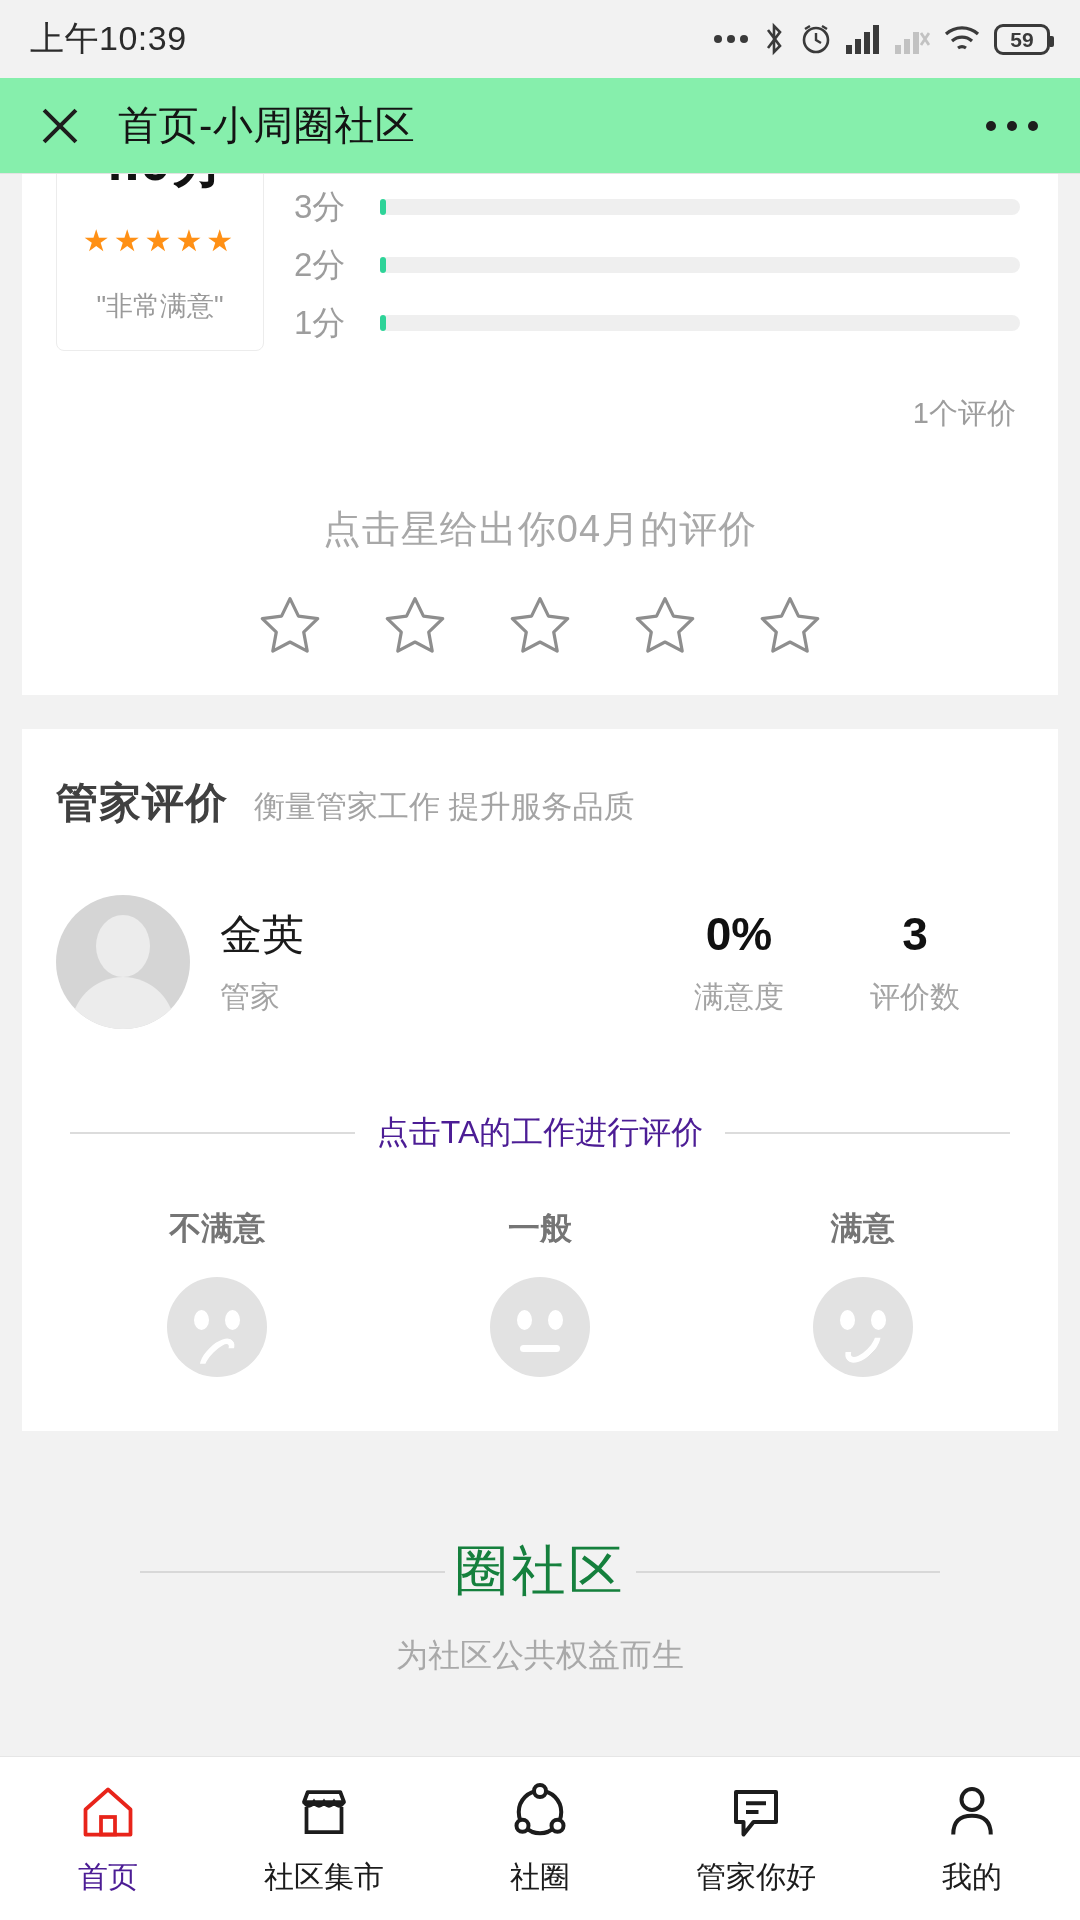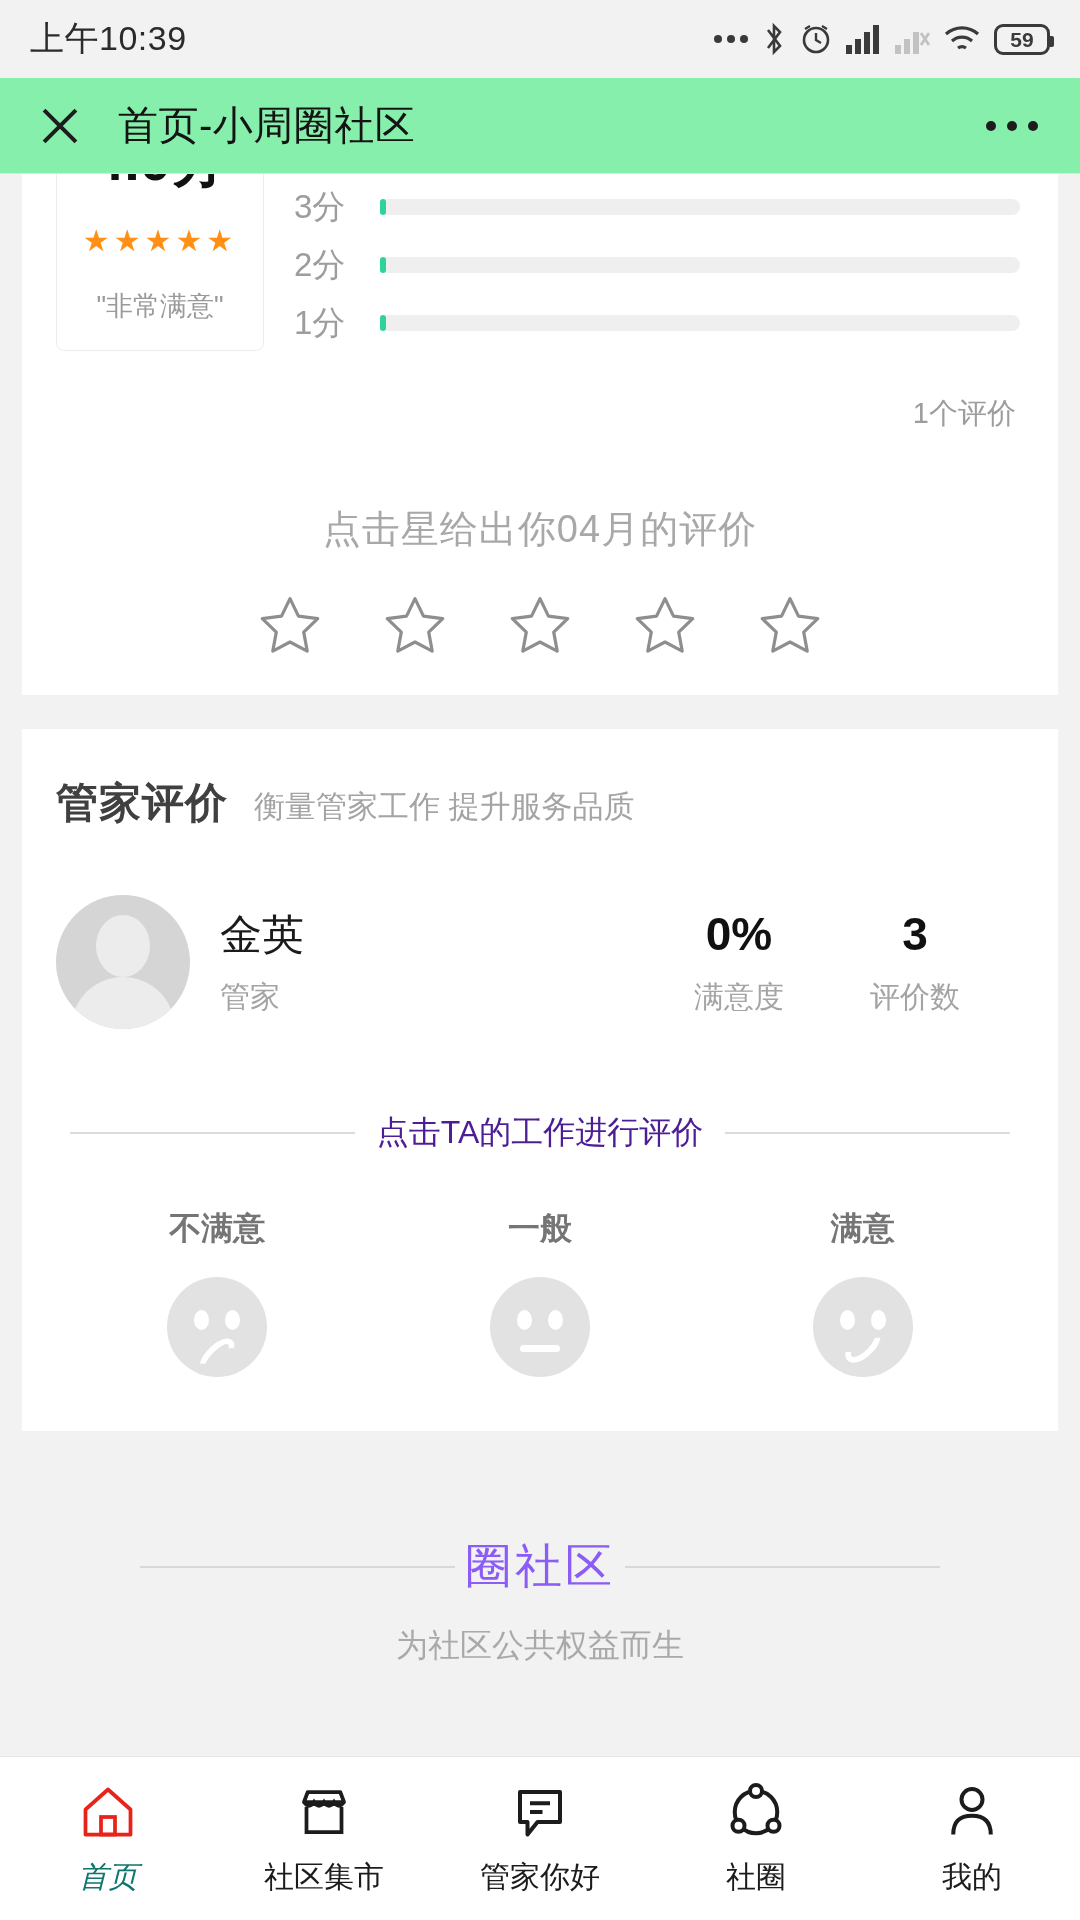--- a/index.html
+++ b/index.html
@@ -110,32 +110,32 @@
   .face-circle .eye{ position:absolute;width:15px;height:20px;border-radius:50%;background:#fff;top:33px; }
   .face-circle .eye.l{ left:27px; } .face-circle .eye.r{ right:27px; }
   .face-circle .mouth-sad{ position:absolute;left:28px;top:68px;width:44px;height:22px;border:6px solid #fff;border-radius:50%;border-color:transparent transparent #fff #fff;transform:rotate(135deg); }
   .face-circle .mouth-flat{ position:absolute;left:30px;top:68px;width:40px;height:7px;background:#fff;border-radius:4px; }
   .face-circle .mouth-smile{ position:absolute;left:28px;top:56px;width:44px;height:24px;border:6px solid #fff;border-radius:50%;border-color:transparent transparent #fff #fff;transform:rotate(-45deg); }
 
   
   .brand{ margin-top:104px; text-align:center; }
   .brand-line{ display:flex; align-items:center; justify-content:center; padding:0 140px; }
   .brand-line .ln{ flex:1; height:2px; background:#d8d8d8; }
-  .brand-name{ font-size:47px; color:#8b5cf6; letter-spacing:3px; padding:0 10px; }
+  .brand-name{ font-size:54px; color:#15803d; letter-spacing:3px; padding:0 10px; }
   .brand-sub{ font-size:32px; color:#a9a9a9; margin-top:26px; }
 
   
   .tabbar{
     position:absolute; left:0; bottom:0; width:1080px; height:164px; background:#fff;
     border-top:1px solid #e6e6e6; display:flex; align-items:center;
   }
   .tab{ flex:1; text-align:center; }
   .tab .ic{ height:66px; display:flex; align-items:center; justify-content:center; }
   .tab .lb{ font-size:30px; color:#1c1c1c; margin-top:12px; }
-  .tab.active .lb{ color:#0f766e;font-style:italic; }
+  .tab.active .lb{ color:#4c1d95; }
 </style>
 </head>
 <body>
 
 <div class="statusbar">
   <div class="time">上午10:39</div>
   <div class="icons">
     <span class="sb-dots">
         <i></i>
         <i></i>
@@ -321,39 +321,39 @@
           <path d="M4 8 L5.5 4 H18.5 L20 8 Z" fill="none" stroke="#1c1c1c" stroke-width="1.5" stroke-linejoin="round"></path>
           <path d="M4 8 q2 3 4 0 q2 3 4 0 q2 3 4 0 q2 3 4 0" fill="none" stroke="#1c1c1c" stroke-width="1.5"></path>
           <path d="M5 10 V20 H19 V10" fill="none" stroke="#1c1c1c" stroke-width="1.5"></path>
         </svg>
     </div>
     <div class="lb">社区集市</div>
   </div>
   <div class="tab">
     <div class="ic">
       <svg width="62" height="60" viewBox="0 0 24 24">
-          <path d="M4 4 H20 V16 H11 L7 21 V16 H4 Z" fill="none" stroke="#1c1c1c" stroke-width="1.6" stroke-linejoin="round"></path>
-          <path d="M8 8.5 H16 M8 12 H13" stroke="#1c1c1c" stroke-width="1.6"></path>
-        </svg>
-    </div>
-    <div class="lb">管家你好</div>
-  </div>
-  <div class="tab">
-    <div class="ic">
-      <svg width="62" height="60" viewBox="0 0 24 24">
           <circle cx="12" cy="12" r="8.5" fill="none" stroke="#1c1c1c" stroke-width="1.6"></circle>
           <circle cx="12" cy="3.6" r="2.4" fill="#fff" stroke="#1c1c1c" stroke-width="1.6"></circle>
           <circle cx="5" cy="17.5" r="2.4" fill="#fff" stroke="#1c1c1c" stroke-width="1.6"></circle>
           <circle cx="19" cy="17.5" r="2.4" fill="#fff" stroke="#1c1c1c" stroke-width="1.6"></circle>
         </svg>
     </div>
     <div class="lb">社圈</div>
   </div>
   <div class="tab">
     <div class="ic">
       <svg width="62" height="60" viewBox="0 0 24 24">
+          <path d="M4 4 H20 V16 H11 L7 21 V16 H4 Z" fill="none" stroke="#1c1c1c" stroke-width="1.6" stroke-linejoin="round"></path>
+          <path d="M8 8.5 H16 M8 12 H13" stroke="#1c1c1c" stroke-width="1.6"></path>
+        </svg>
+    </div>
+    <div class="lb">管家你好</div>
+  </div>
+  <div class="tab">
+    <div class="ic">
+      <svg width="62" height="60" viewBox="0 0 24 24">
           <circle cx="12" cy="7" r="4.2" fill="none" stroke="#1c1c1c" stroke-width="1.6"></circle>
           <path d="M4.5 21 q0 -7.5 7.5 -7.5 q7.5 0 7.5 7.5" fill="none" stroke="#1c1c1c" stroke-width="1.6"></path>
         </svg>
     </div>
     <div class="lb">我的</div>
   </div>
 </div>
 
 </body></html>

